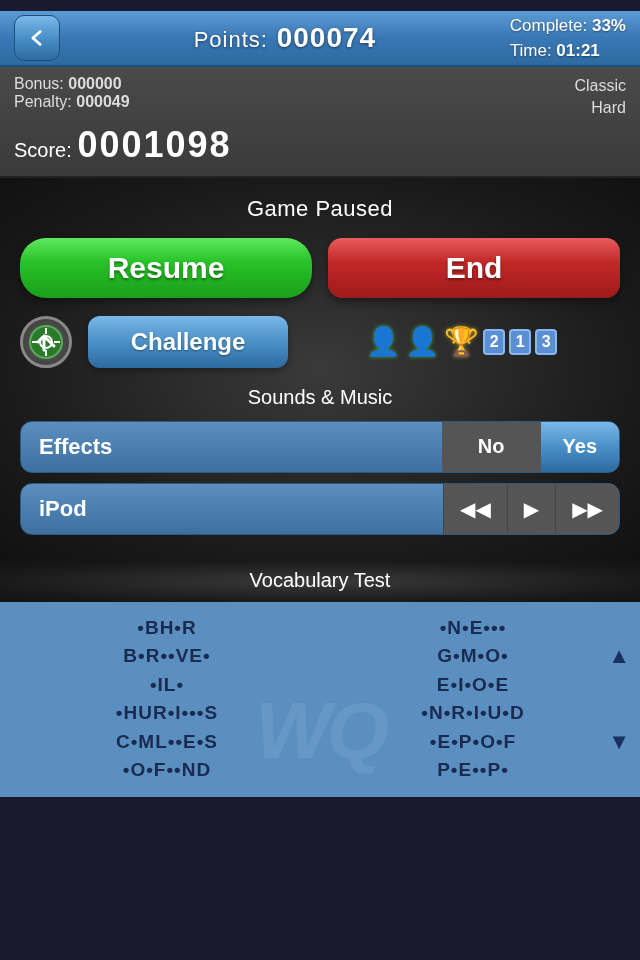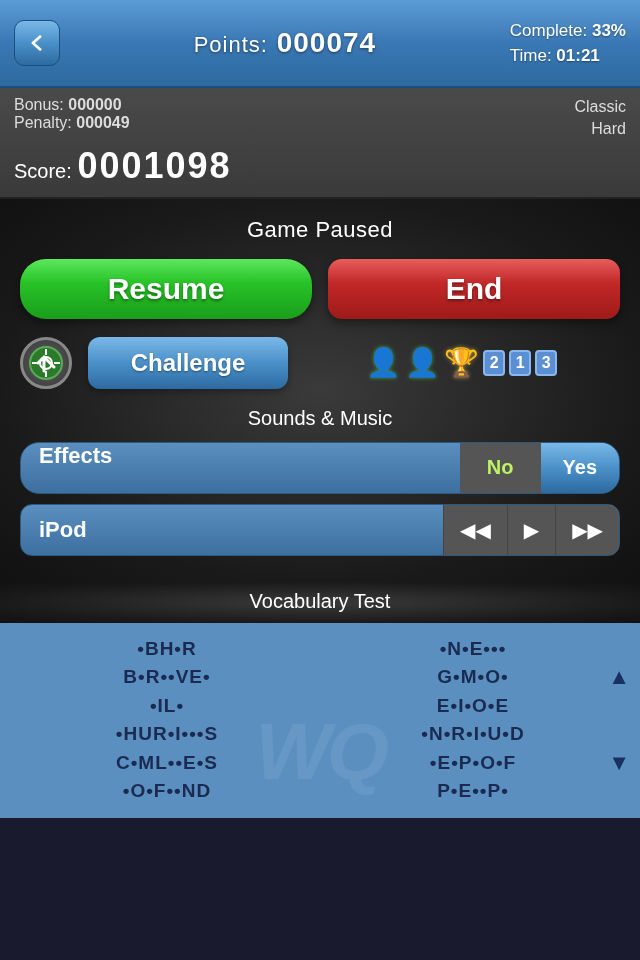--- a/index.html
+++ b/index.html
@@ -7,26 +7,27 @@
       width: 640px;
       height: 960px;
       overflow: hidden;
       font-family: Arial, Helvetica, sans-serif;
       background: #1a1a2e;
     }
 
     
     .top-bar {
       background: linear-gradient(180deg, #5b9bd5 0%, #3a78b5 50%, #2d6aa0 100%);
-      height: 88px;
+      height: 56px;
       display: flex;
       align-items: center;
       justify-content: space-between;
       padding: 0 14px;
       border-bottom: 2px solid #1a4f80;
+      margin-top: 11px;
     }
     .back-btn {
       width: 46px;
       height: 46px;
       background: linear-gradient(180deg, #7ab8e8 0%, #4a90c8 50%, #2d6aa0 100%);
       border-radius: 10px;
       display: flex;
       align-items: center;
       justify-content: center;
       border: 1.5px solid #1a4f80;
@@ -177,45 +178,46 @@
     
     .sounds-label {
       text-align: center;
       color: white;
       font-size: 20px;
       margin-bottom: 12px;
     }
 
     .toggle-row {
       display: flex;
+      align-items: center;
       background: linear-gradient(180deg, #5a8fc0 0%, #3d6fa0 100%);
-      border-radius: 19px;
+      border-radius: 12px;
       overflow: hidden;
       margin-bottom: 10px;
       height: 52px;
       border: 1.5px solid #2a5a80;
       gap: 48px;
     }
     .toggle-label {
       flex: 1;
       color: white;
       font-size: 22px;
       font-weight: bold;
       padding-left: 18px;
     }
     .toggle-options {
       display: flex;
       height: 100%;
     }
     .toggle-no {
       background: #555;
-      color: #bef264;
-      font-size: 20px;
-      font-weight: bold;
-      padding: 0 27px;
+      color: #ffffff;
+      font-size: 20px;
+      font-weight: bold;
+      padding: 0 36px;
       display: flex;
       align-items: center;
       cursor: pointer;
     }
     .toggle-yes {
       background: linear-gradient(180deg, #7ab8e8 0%, #4a90c8 50%, #2d6aa0 100%);
       color: white;
       font-size: 20px;
       font-weight: bold;
       padding: 0 22px;

